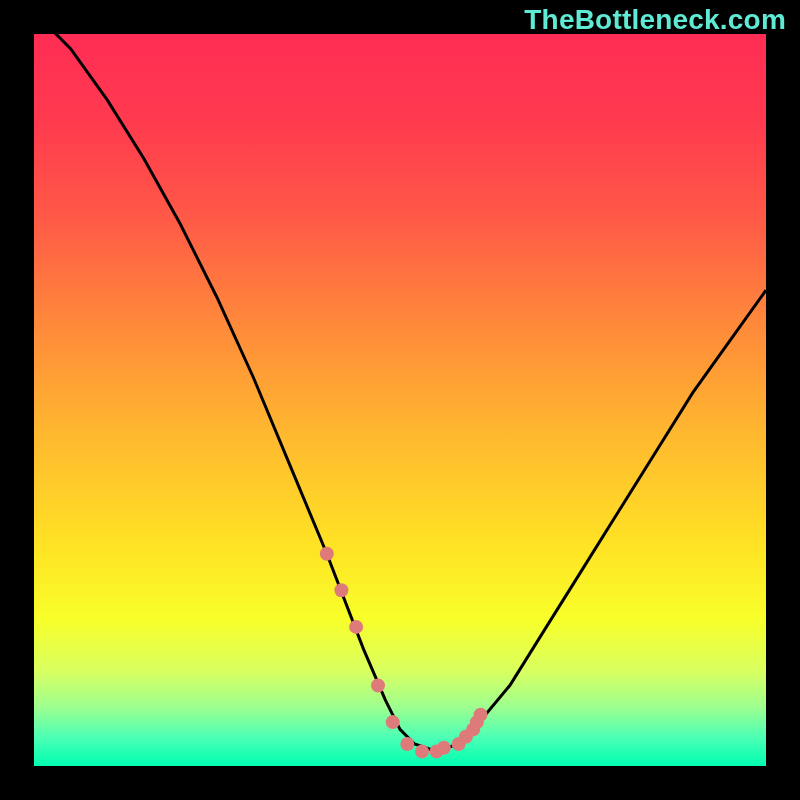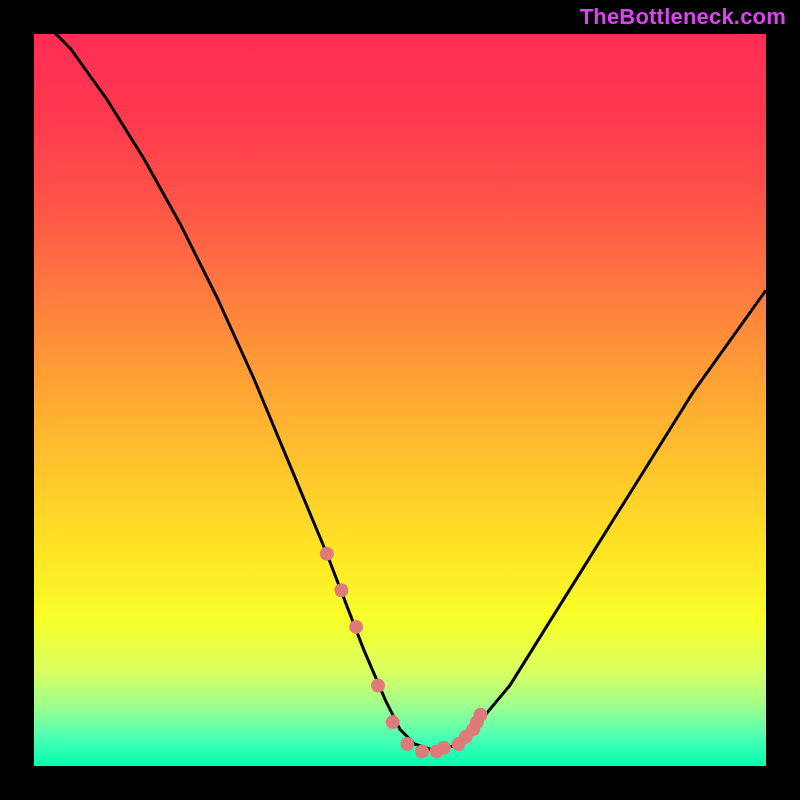--- a/index.html
+++ b/index.html
@@ -16,22 +16,22 @@
     left: 0;
     top: 0;
     width: 800px;
     height: 800px;
     background: #000;
   }
   .watermark {
     position: absolute;
     top: 4px;
     right: 14px;
-    color: #d946ef;
-    font-size: 22px;
+    color: #5eead4;
+    font-size: 28px;
     font-weight: 600;
     letter-spacing: 0.2px;
     user-select: none;
   }
   .plot-area {
     position: absolute;
     left: 34px;
     top: 34px;
     width: 732px;
     height: 732px;

